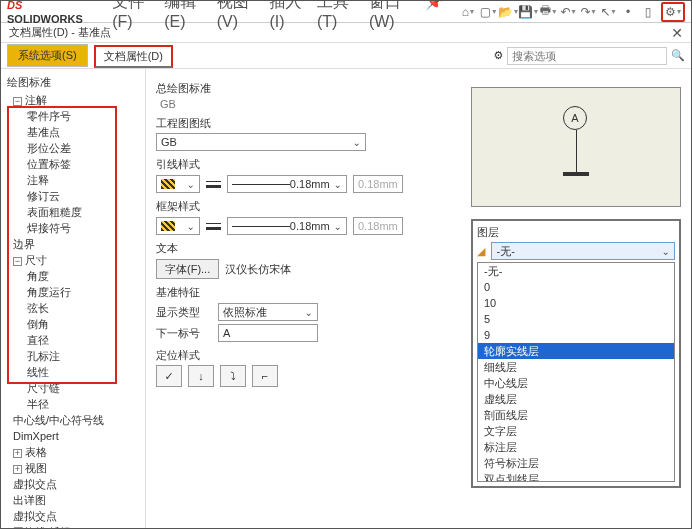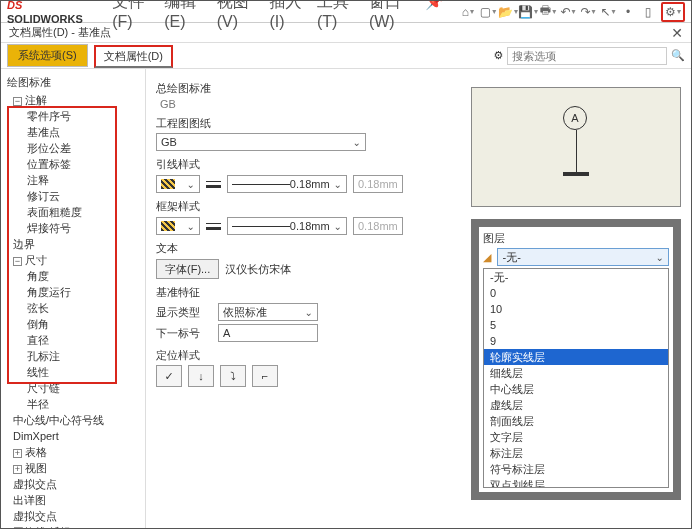--- a/index.html
+++ b/index.html
@@ -37,21 +37,21 @@
 .sel::after{content:"⌄";color:#555;font-size:10px;margin-left:4px}
 .inp{height:18px;border:1px solid #999;padding:0 4px;font-size:11px;background:#fff;display:flex;align-items:center}
 .btn{height:20px;border:1px solid #999;background:#f0f0f0;padding:0 8px;font-size:11px;display:inline-flex;align-items:center}
 .preview{position:absolute;right:10px;top:18px;width:210px;height:120px;border:1px solid #888;background:#efeee3}
 .datum{position:absolute;left:50%;top:18px;transform:translateX(-50%)}
 .datum .circ{width:24px;height:24px;border:1px solid #333;border-radius:50%;display:flex;align-items:center;justify-content:center;font-size:12px}
 .datum .stem{width:1px;height:42px;background:#333;margin:0 auto}
 .datum .base{width:26px;height:4px;background:#333;margin:0 auto}
 .loc-btns{display:flex;gap:6px;margin-top:2px}
 .loc-btn{width:26px;height:22px;border:1px solid #999;background:#f5f5f5;display:flex;align-items:center;justify-content:center}
-.layer-panel{position:absolute;right:10px;top:150px;width:210px;border:8px solid #737373;padding:4px}
+.layer-panel{position:absolute;right:10px;top:150px;width:210px;border:2px solid #737373;padding:4px}
 .layer-head{font-size:11px;margin-bottom:2px}
 .layer-sel{height:18px;border:1px solid #6a9fd4;background:#e8f1fb;display:flex;align-items:center;padding:0 4px;justify-content:space-between}
 .layer-sel::after{content:"⌄";font-size:10px;color:#555}
 .layer-list{border:1px solid #888;background:#fff;margin-top:2px;max-height:220px;overflow:auto}
 .layer-item{padding:1px 6px;font-size:11px;line-height:14px}
 .layer-item.sel-item{background:#1e66d0;color:#fff}
 .stripe{display:inline-block;width:14px;height:10px;background:linear-gradient(45deg,#f7c948 25%,#333 25%,#333 50%,#f7c948 50%,#f7c948 75%,#333 75%);background-size:6px 6px;margin-right:4px;vertical-align:middle}
 .line-sample{display:inline-block;width:70px;border-top:1px solid #333;vertical-align:middle}
 .thick-ico{display:inline-block;width:15px;height:10px;vertical-align:middle;position:relative}
 .thick-ico::before,.thick-ico::after{content:"";position:absolute;left:0;right:0;background:#333}

